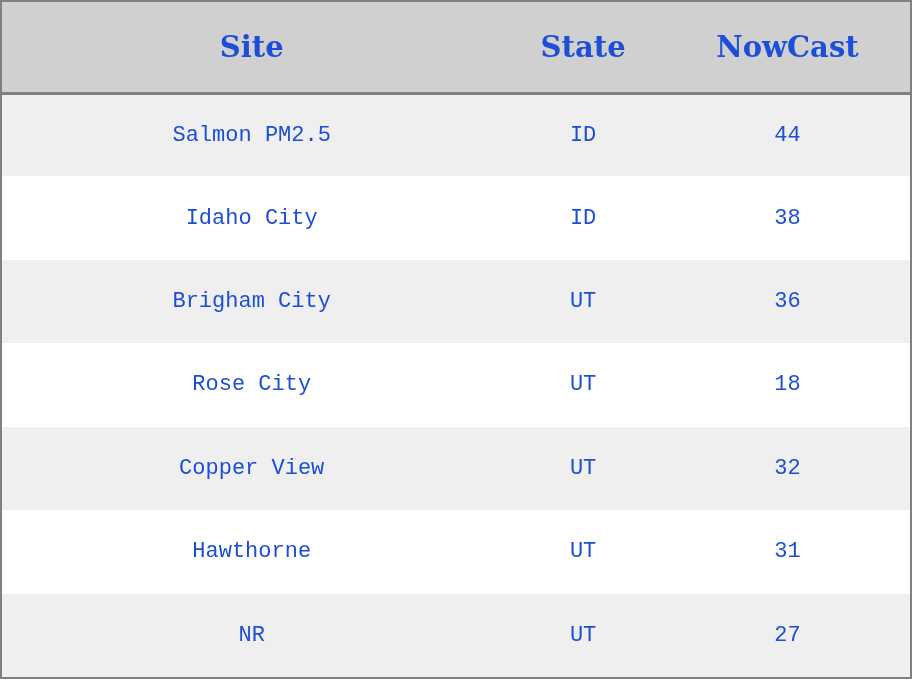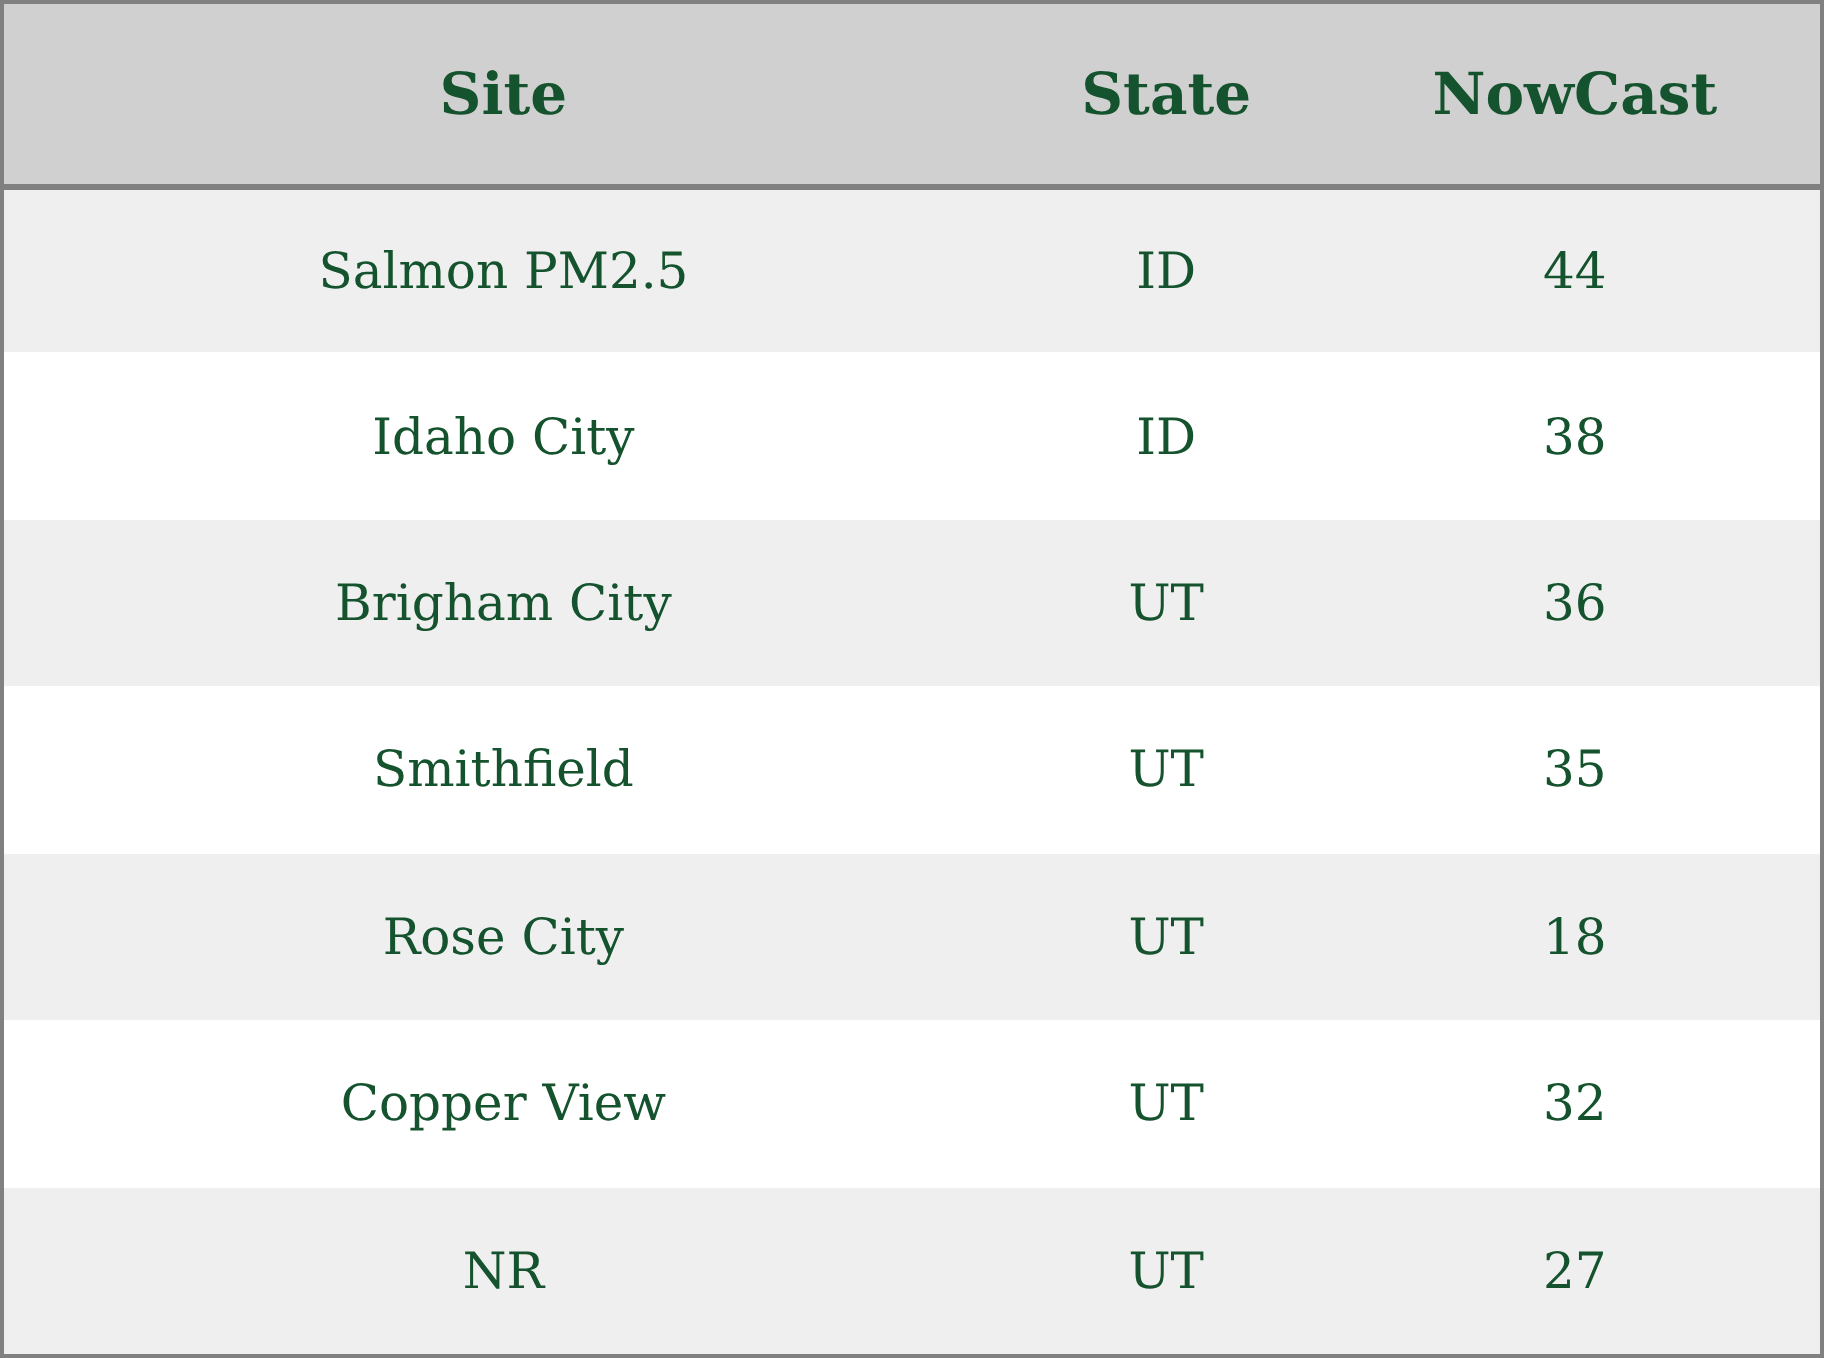--- a/index.html
+++ b/index.html
@@ -14,21 +14,21 @@
     border: 2px solid #808080;
     overflow: hidden;
     background: #ffffff;
   }
   table.data-table {
     width: 100%;
     height: 100%;
     border-collapse: collapse;
     table-layout: fixed;
     font-family: "DejaVu Serif", "Liberation Serif", serif;
-    color: #14532d;
+    color: #1d4ed8;
   }
   col.col-site    { width: 55%; }
   col.col-state   { width: 18%; }
   col.col-nowcast { width: 27%; }
 
   thead tr {
     background: #d0d0d0;
     height: 91px;
   }
   thead th {
@@ -40,25 +40,26 @@
     padding: 0;
   }
   tbody tr {
     height: 58px;
     background: #ffffff;
   }
   tbody tr:nth-child(odd) {
     background: #efefef;
   }
   tbody td {
-    font-size: 25px;
+    font-size: 22px;
     text-align: center;
     vertical-align: middle;
     padding: 0;
     white-space: nowrap;
+    font-family: Liberation Mono, monospace;
   }
 </style>
 </head>
 <body>
 
 <div class="table-wrap">
   <table class="data-table">
     <colgroup>
       <col class="col-site">
       <col class="col-state">
@@ -81,33 +82,33 @@
         <td>Idaho City</td>
         <td>ID</td>
         <td>38</td>
       </tr>
       <tr>
         <td>Brigham City</td>
         <td>UT</td>
         <td>36</td>
       </tr>
       <tr>
-        <td>Smithfield</td>
-        <td>UT</td>
-        <td>35</td>
-      </tr>
-      <tr>
         <td>Rose City</td>
         <td>UT</td>
         <td>18</td>
       </tr>
       <tr>
         <td>Copper View</td>
         <td>UT</td>
         <td>32</td>
+      </tr>
+      <tr>
+        <td>Hawthorne</td>
+        <td>UT</td>
+        <td>31</td>
       </tr>
       <tr>
         <td>NR</td>
         <td>UT</td>
         <td>27</td>
       </tr>
     </tbody>
   </table>
 </div>
 

